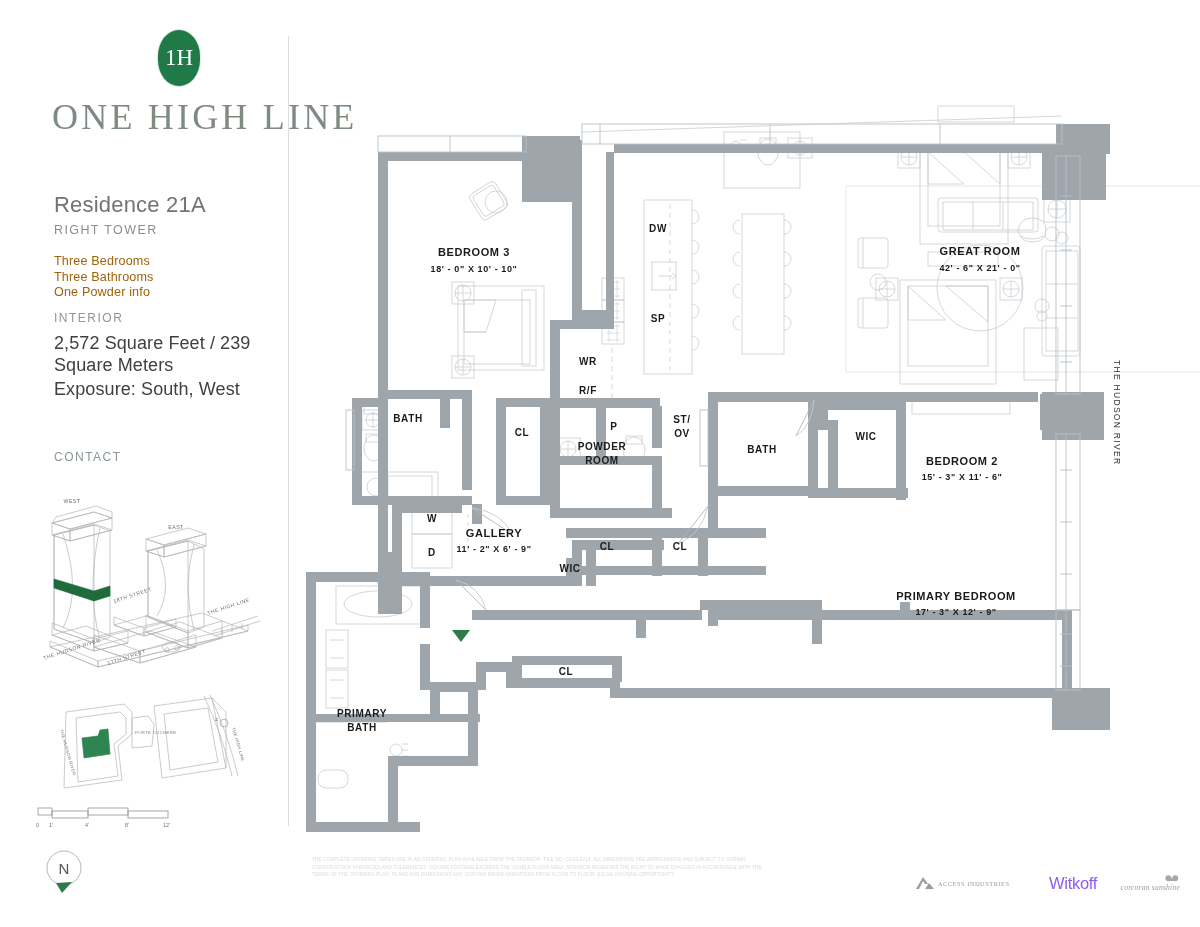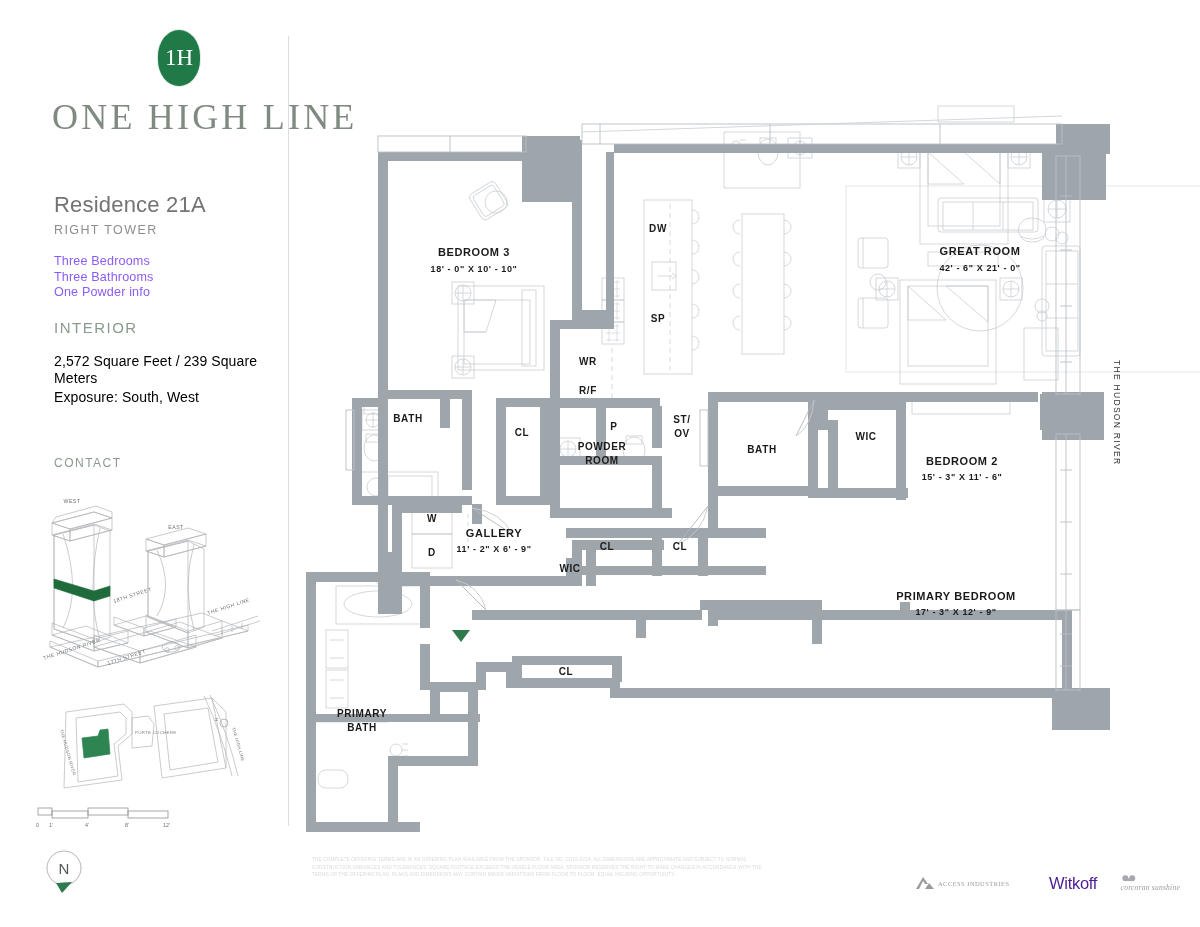--- a/index.html
+++ b/index.html
@@ -37,27 +37,27 @@
     white-space:nowrap;margin-left:-2px;
   }
 
   .res-title{
     margin-top:54px;font-family:"Liberation Sans", sans-serif;
     font-size:22px;color:#737373;font-weight:400;letter-spacing:.2px;
   }
   .res-sub{
     margin-top:5px;font-size:12.5px;color:#8d8d8d;letter-spacing:1.4px;
   }
-  .spec-list{margin-top:17px;font-size:12.6px;line-height:1.16;color:#8b5cf6;}
+  .spec-list{margin-top:17px;font-size:12.6px;line-height:1.16;color:#a16207;}
   .spec-list div{margin-bottom:1px;letter-spacing:.15px;}
 
   .sect-head{
-    margin-top:19px;font-size:15px;color:#8a9a8e;letter-spacing:1.5px;
-  }
-  .sect-body{margin-top:17px;font-size:14px;line-height:1.25;color:#000000;letter-spacing:.1px;}
+    margin-top:11px;font-size:12px;color:#8a9a8e;letter-spacing:1.5px;
+  }
+  .sect-body{margin-top:7px;font-size:18px;line-height:1.25;color:#404040;letter-spacing:.1px;}
   .sect-body div{margin-bottom:1px;}
 
   .contact-head{
     margin-top:50px;font-size:12px;color:#8a9a8e;letter-spacing:1.5px;
   }
 
   
   .massing{position:absolute;left:36px;top:495px;width:250px;height:175px;}
   .siteplan{position:absolute;left:36px;top:690px;width:250px;height:110px;}
   .scalebar{position:absolute;left:30px;top:798px;width:200px;height:40px;}
@@ -82,24 +82,24 @@
   .footer-logos{
     position:absolute;left:915px;top:868px;width:265px;height:30px;
     display:flex;align-items:center;justify-content:space-between;
   }
   .logo-access{display:flex;align-items:center;gap:3px;}
   .logo-access .txt{
     font-family:"Liberation Serif", serif;font-size:6.4px;letter-spacing:.5px;
     color:#9a9ca1;text-transform:uppercase;white-space:nowrap;
   }
   .logo-witkoff{
-    font-family:"Liberation Sans", sans-serif;font-size:16.5px;color:#4c1d95;
+    font-family:"Liberation Sans", sans-serif;font-size:16.5px;color:#8b5cf6;
     letter-spacing:-.3px;font-weight:400;margin-left:16px;
   }
-  .logo-corcoran{display:flex;flex-direction:column;align-items:flex-start;gap:1px;}
+  .logo-corcoran{display:flex;flex-direction:column;align-items:flex-end;gap:1px;}
   .logo-corcoran .txt{
     font-family:"Liberation Serif", serif;font-style:italic;font-size:7.6px;
     color:#9a9ca1;letter-spacing:.2px;white-space:nowrap;
   }
   svg{display:block;overflow:visible;}
   text{font-family:"Liberation Sans", sans-serif;}
 </style>
 </head>
 <body>
 

